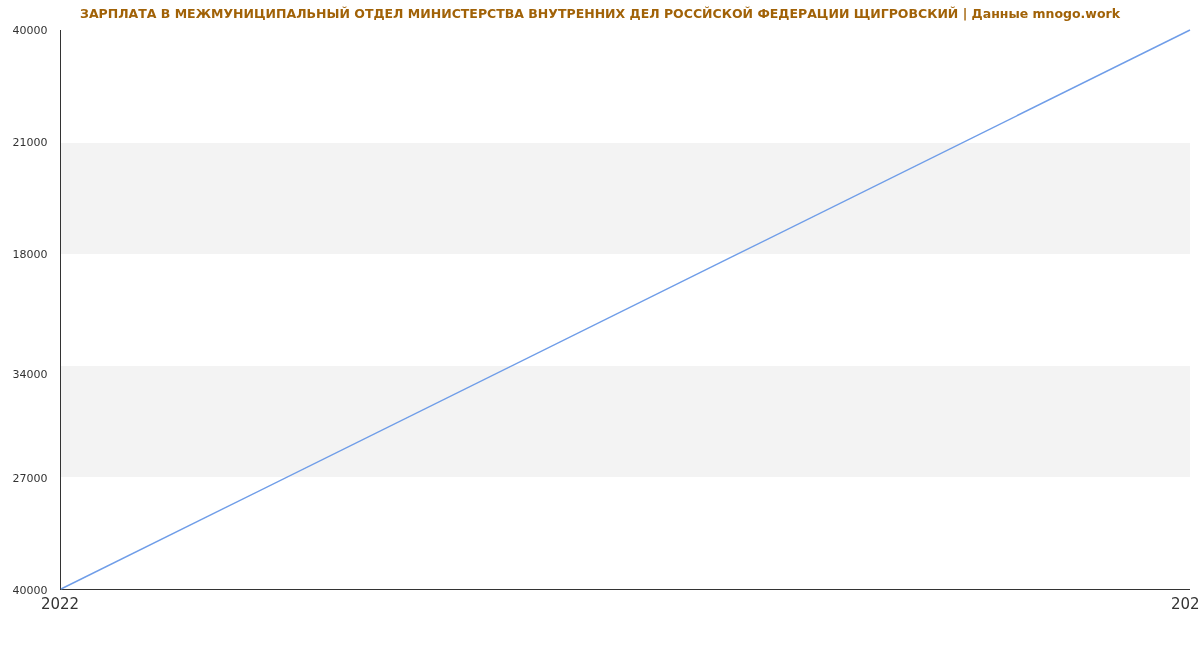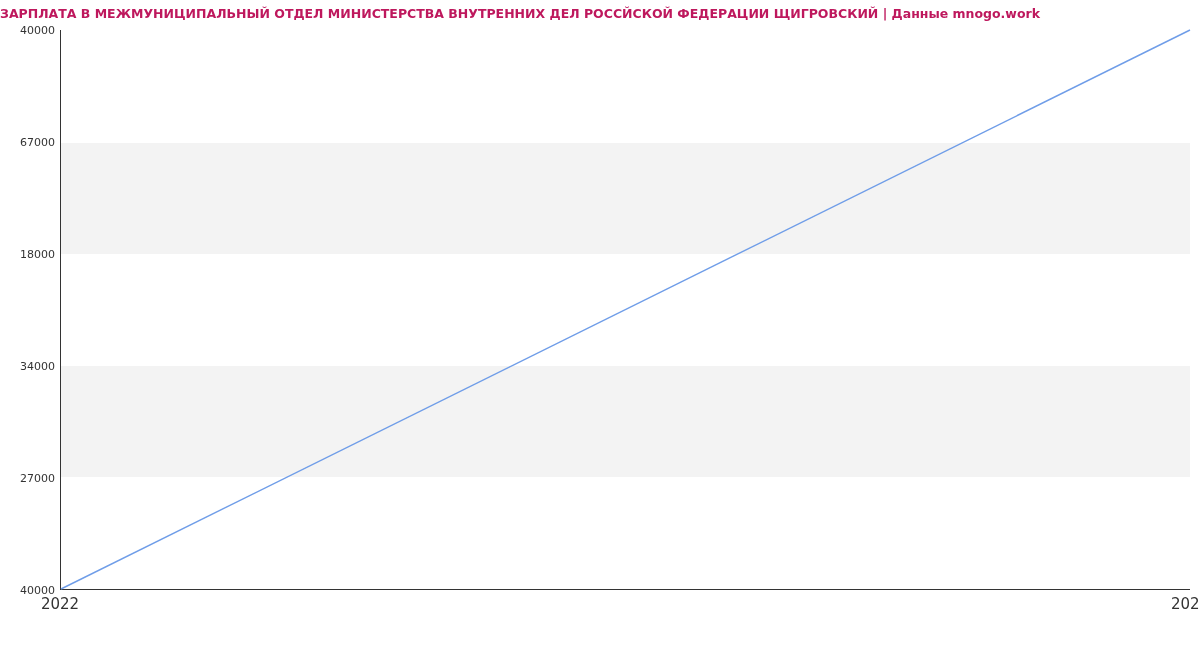--- a/index.html
+++ b/index.html
@@ -14,24 +14,24 @@
   .container {
     position: relative;
     width: 1200px;
     height: 650px;
   }
   .title {
     position: absolute;
     top: 6px;
     left: 0;
     right: 0;
-    text-align: left;
+    text-align: center;
     font-size: 12.5px;
     font-weight: 600;
-    color: #be185d;
+    color: #a16207;
   }
   .plot {
     position: absolute;
     left: 60px;
     top: 30px;
     width: 1130px;
     height: 560px;
     border-left: 1px solid #333;
     border-bottom: 1px solid #333;
     box-sizing: border-box;
@@ -46,21 +46,21 @@
     position: absolute;
     left: 0;
     width: 100%;
     height: 1px;
     background: #ffffff;
   }
   .y-tick {
     position: absolute;
     right: 1145px;
     width: 50px;
-    text-align: right;
+    text-align: center;
     font-size: 11px;
     color: #333;
     transform: translateY(-50%);
     white-space: nowrap;
   }
   .x-tick {
     position: absolute;
     top: 595px;
     font-size: 15px;
     color: #333;
@@ -78,23 +78,23 @@
 </style>
 </head>
 <body>
 
 <div class="container">
 
   <div class="title">ЗАРПЛАТА В МЕЖМУНИЦИПАЛЬНЫЙ ОТДЕЛ МИНИСТЕРСТВА ВНУТРЕННИХ ДЕЛ РОССЙСКОЙ ФЕДЕРАЦИИ ЩИГРОВСКИЙ | Данные mnogo.work</div>
 
   <div class="y-tick" style="top:590px">40000</div>
   <div class="y-tick" style="top:478px">27000</div>
-  <div class="y-tick" style="top:366px">34000</div>
+  <div class="y-tick" style="top:374px">34000</div>
   <div class="y-tick" style="top:254px">18000</div>
-  <div class="y-tick" style="top:142px">67000</div>
+  <div class="y-tick" style="top:142px">21000</div>
   <div class="y-tick" style="top:30px">40000</div>
 
   <div class="x-tick" style="left:60px">2022</div>
   <div class="x-tick" style="left:1190px">2023</div>
 
   <div class="plot">
 
     <div class="band" style="top:335.4px;height:111.8px"></div>
 
     <div class="band" style="top:111.8px;height:111.8px"></div>

